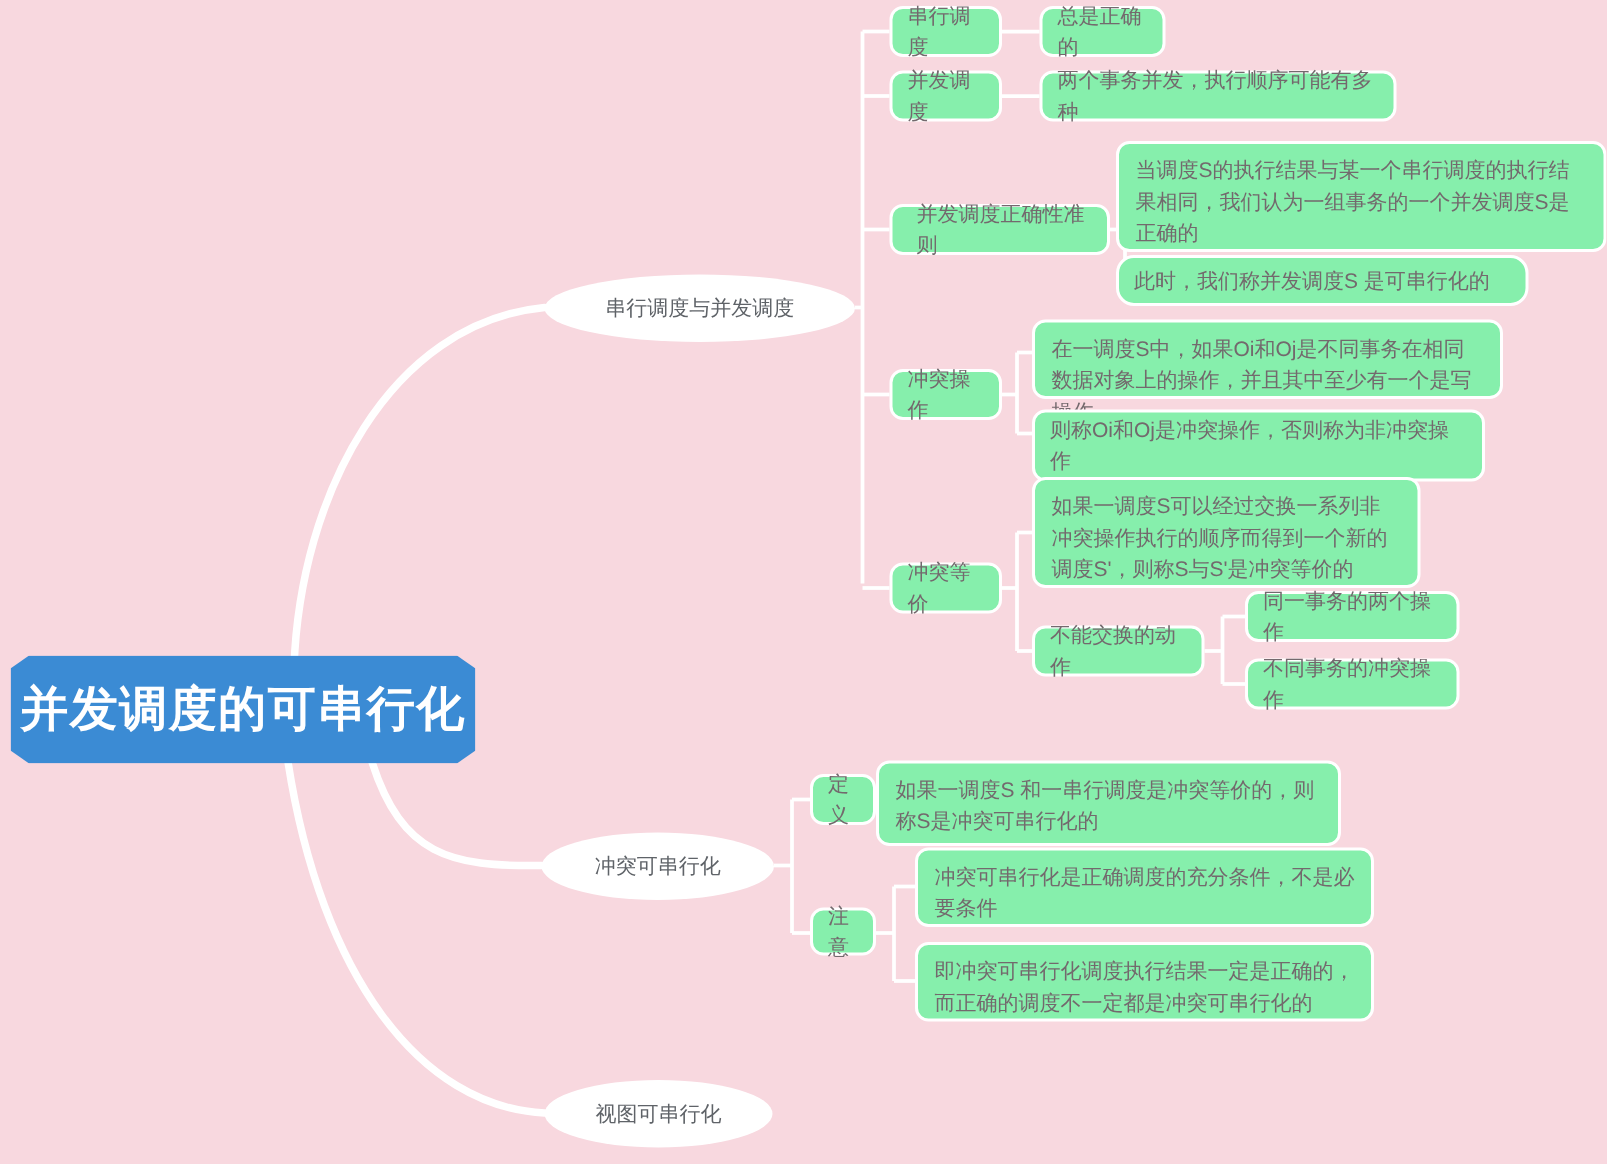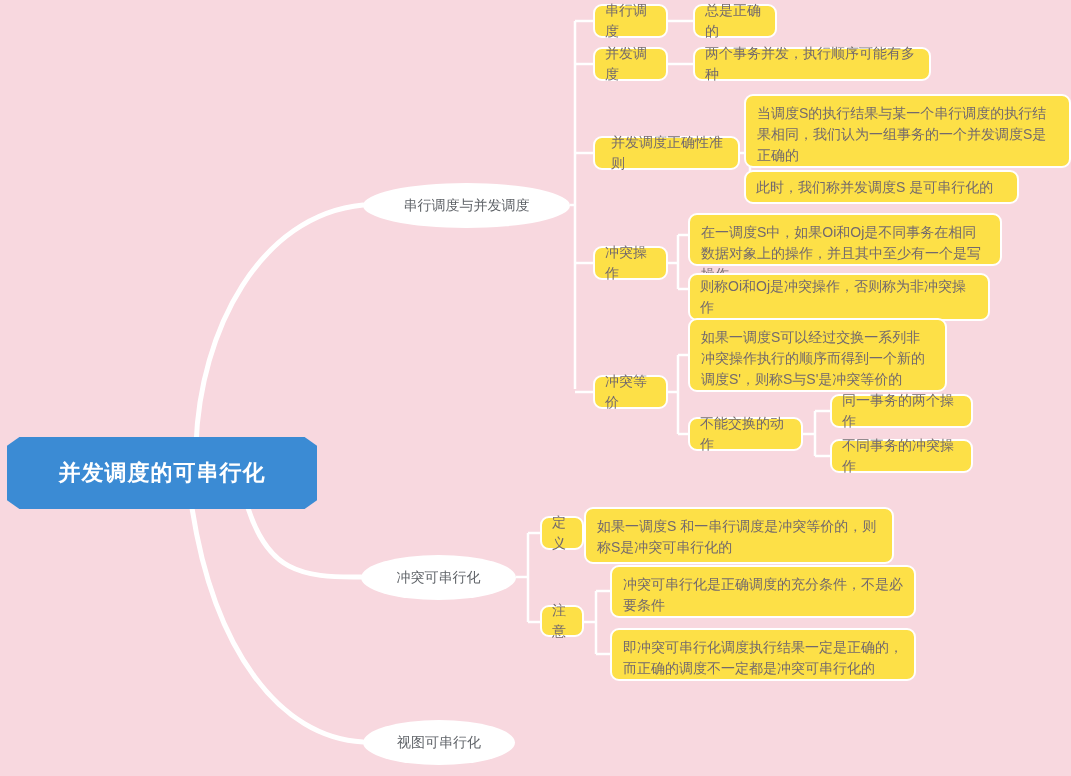--- a/index.html
+++ b/index.html
@@ -21,41 +21,41 @@
     display:flex;
     align-items:center;
     color:#666a6e;
     white-space:pre-wrap;
   }
 
   
   .root{
     background:#3b8bd4;
     color:#ffffff;
-    font-size:22px;
+    font-size:32px;
     font-weight:bold;
     letter-spacing:1px;
     justify-content:center;
     border-radius:8px;
     -webkit-clip-path:polygon(0% 12%,4% 0%,96% 0%,100% 12%,100% 88%,96% 100%,4% 100%,0% 88%);
     clip-path:polygon(0% 12%,4% 0%,96% 0%,100% 12%,100% 88%,96% 100%,4% 100%,0% 88%);
   }
 
   
   .lvl1{
     background:#ffffff;
     border-radius:50%/50%;
     font-size:14px;
     justify-content:center;
     color:#5f6368;
   }
 
   
   .box{
-    background:#fde047;
+    background:#86efac;
     border:2px solid #ffffff;
     border-radius:9px;
     font-size:14px;
     line-height:21px;
     padding:7px 11px;
     color:#73696d;
   }
   .box.tight{padding:5px 10px;}
 </style>
 </head>
@@ -143,21 +143,21 @@
   <div class="node box tight" style="left:693px;top:47px;width:238px;height:34px;">
     <span>两个事务并发，执行顺序可能有多种</span>
   </div>
 
   <div class="node box tight" style="left:593px;top:136px;width:147px;height:34px;padding-left:16px;">
     <span>并发调度正确性准则</span>
   </div>
   <div class="node box" style="left:744px;top:94px;width:327px;height:74px;align-items:flex-start;">
     <span>当调度S的执行结果与某一个串行调度的执行结果相同，我们认为一组事务的一个并发调度S是正确的</span>
   </div>
-  <div class="node box tight" style="left:744px;top:170px;width:275px;height:34px;">
+  <div class="node box tight" style="left:744px;top:170px;width:275px;height:34px;border-radius:12px;">
     <span>此时，我们称并发调度S 是可串行化的</span>
   </div>
 
   <div class="node box tight" style="left:593px;top:246px;width:75px;height:34px;">
     <span>冲突操作</span>
   </div>
   <div class="node box" style="left:688px;top:213px;width:314px;height:53px;align-items:flex-start;">
     <span>在一调度S中，如果Oi和Oj是不同事务在相同数据对象上的操作，并且其中至少有一个是写操作</span>
   </div>
   <div class="node box tight" style="left:688px;top:273px;width:302px;height:48px;">

